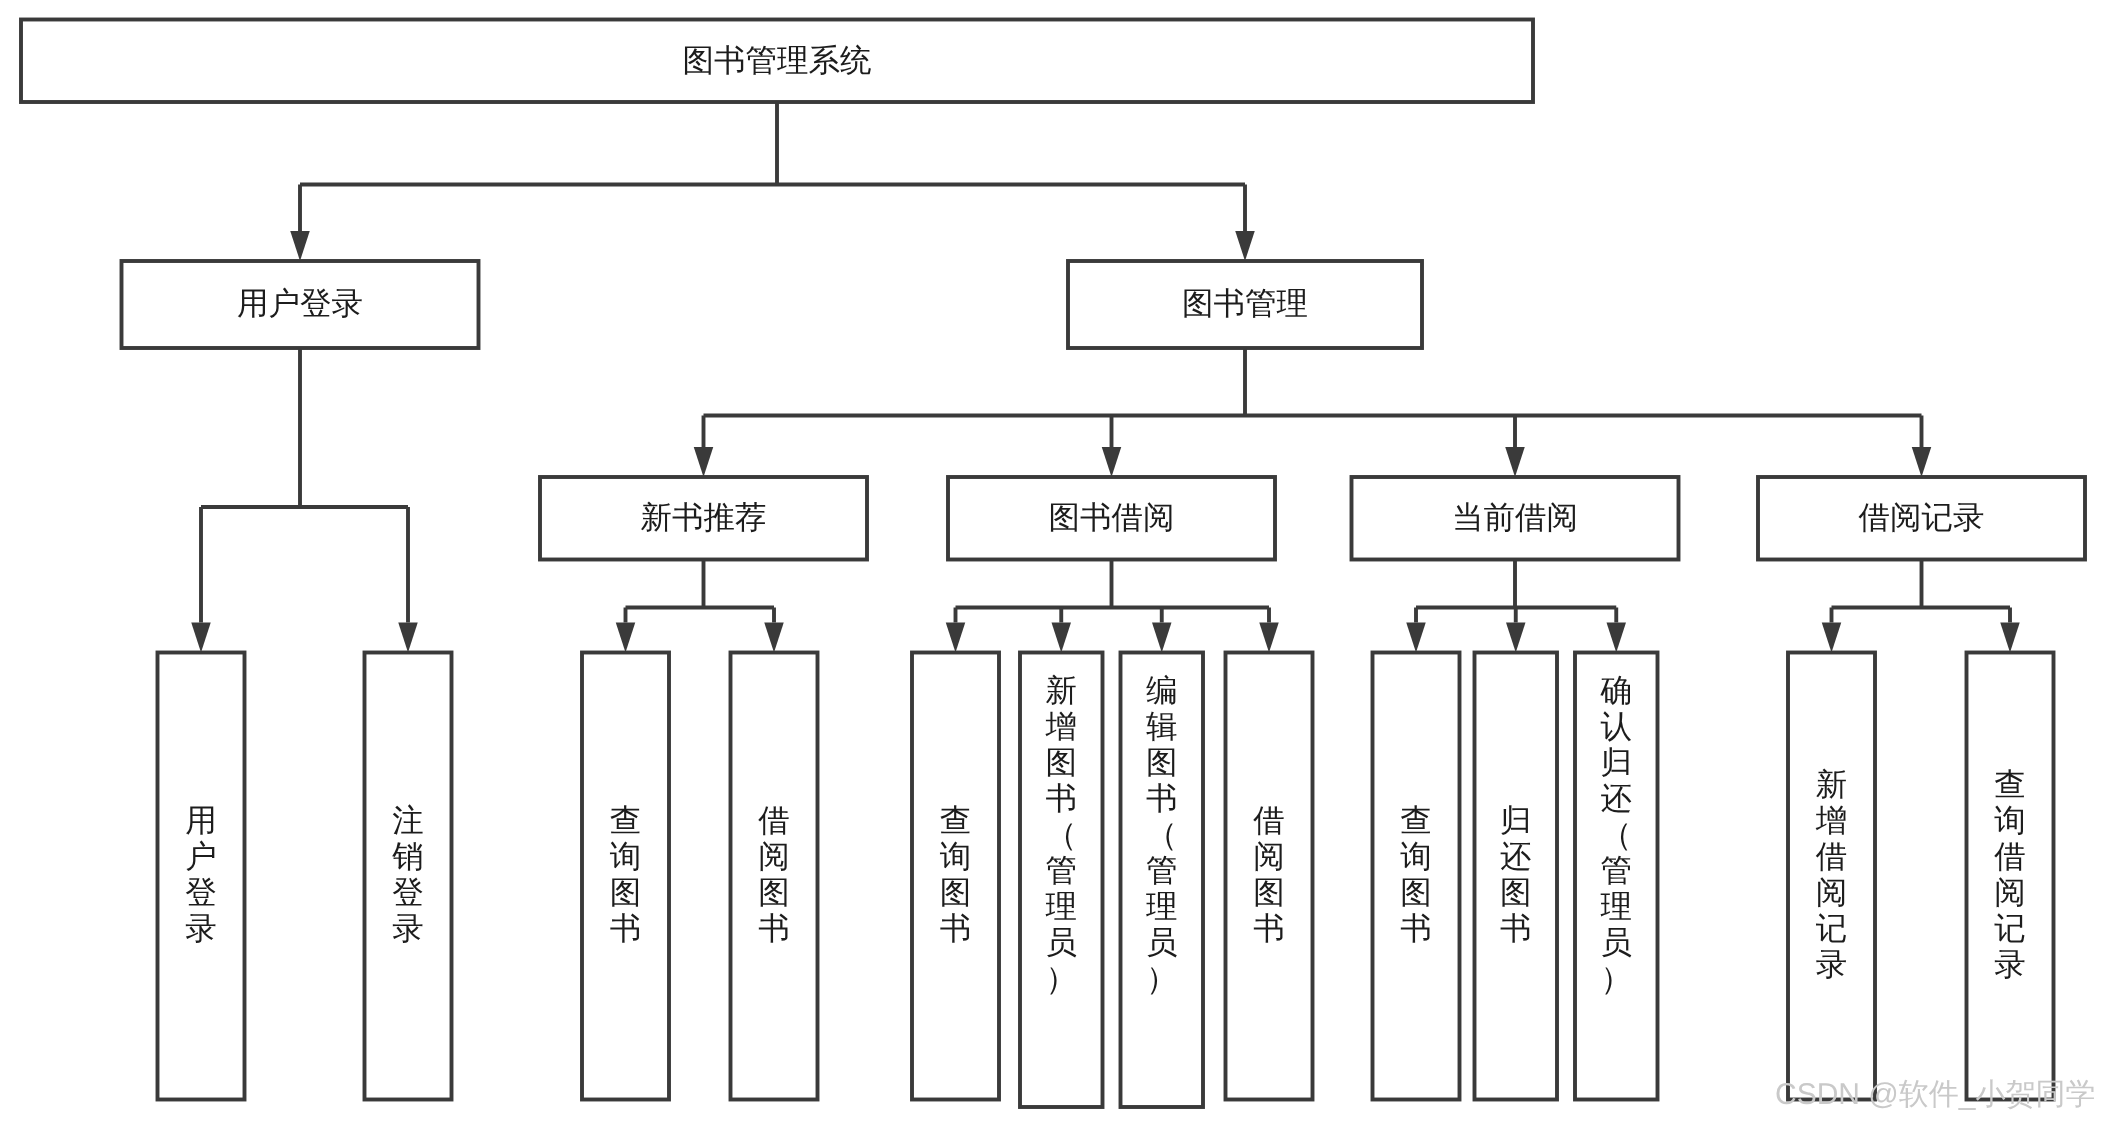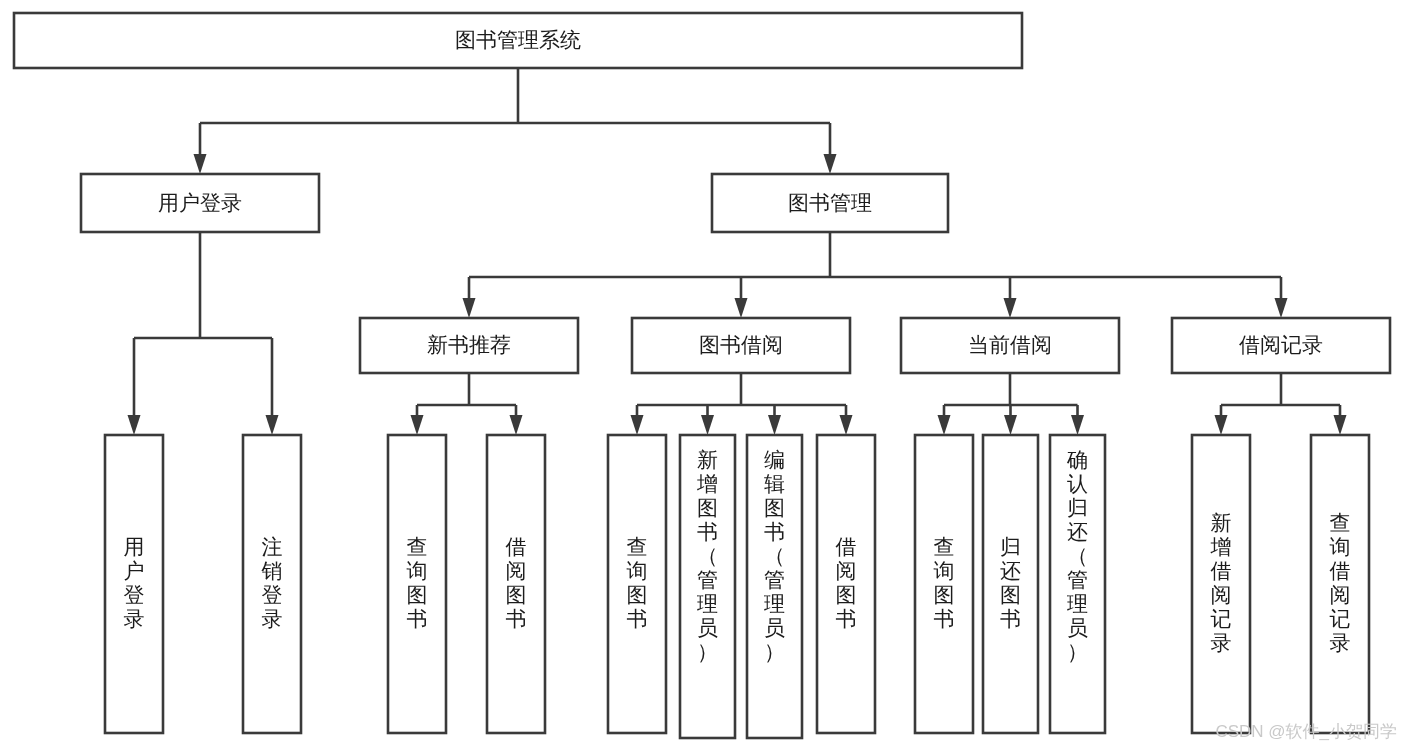--- a/index.html
+++ b/index.html
@@ -51,21 +51,21 @@
     font-family: "Liberation Sans", "DejaVu Sans", sans-serif;
     font-size: 21px;
     fill: #1c1c1c;
     text-anchor: middle;
   }
   .watermark-text {
     position: absolute;
     right: 8px;
     bottom: 4px;
     font-family: "Liberation Sans", "DejaVu Sans", sans-serif;
-    font-size: 17px;
+    font-size: 20px;
     color: #c9c9c9;
     white-space: nowrap;
     user-select: none;
     margin-left: 18px;
   }
 </style>
 </head>
 <body>
 
 <div id="diagram-root">

